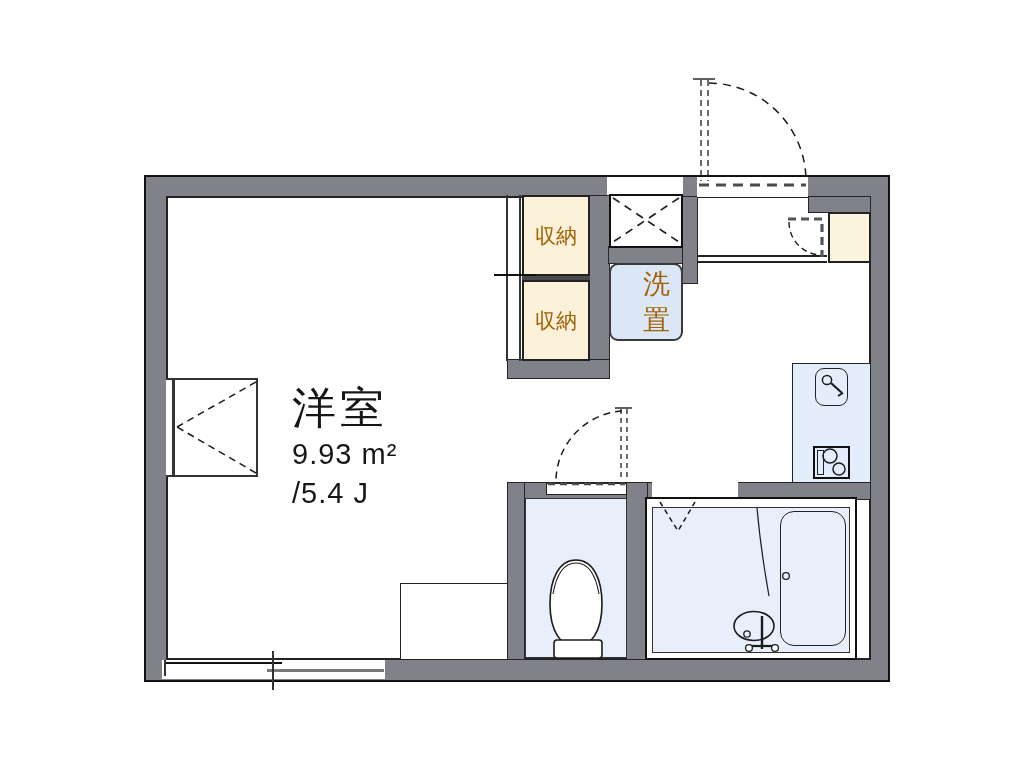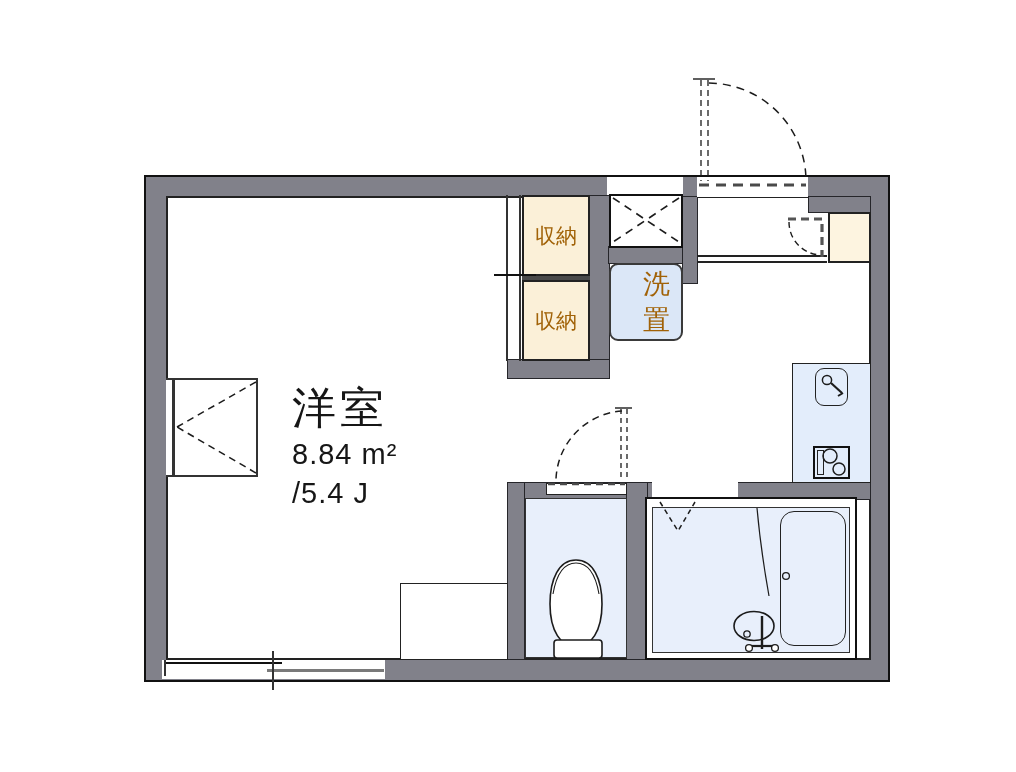--- a/index.html
+++ b/index.html
@@ -82,21 +82,21 @@
 <div class="abs fill-wet" style="left:525px;top:498px;width:102px;height:160px;border:1px solid #333;"></div>
 
 <div class="abs white" style="left:645px;top:497px;width:212px;height:163px;border:2px solid #111;"></div>
 <div class="abs fill-wet" style="left:652px;top:507px;width:198px;height:146px;border:1px solid #333;"></div>
 <div class="abs fill-wet" style="left:780px;top:511px;width:66px;height:135px;border:1.6px solid #222;border-radius:14px;"></div>
 
 <div class="abs white" style="left:400px;top:583px;width:108px;height:77px;border:1.5px solid #222;"></div>
 
 <div id="room-title" class="abs" style="left:292px;top:385px;width:160px;">
   <div class="big">洋室</div>
-  <div class="mid">8.84 m²</div>
+  <div class="mid">9.93 m²</div>
   <div class="mid">/5.4 J</div>
 </div>
 
 <svg class="abs" style="left:0;top:0;" width="1016" height="772" viewBox="0 0 1016 772" fill="none" stroke="#1c1c1c">
 
   <g stroke-width="1.6" stroke-dasharray="8 6">
     <path d="M613,198 L679,242"></path>
     <path d="M679,198 L613,242"></path>
   </g>
 

